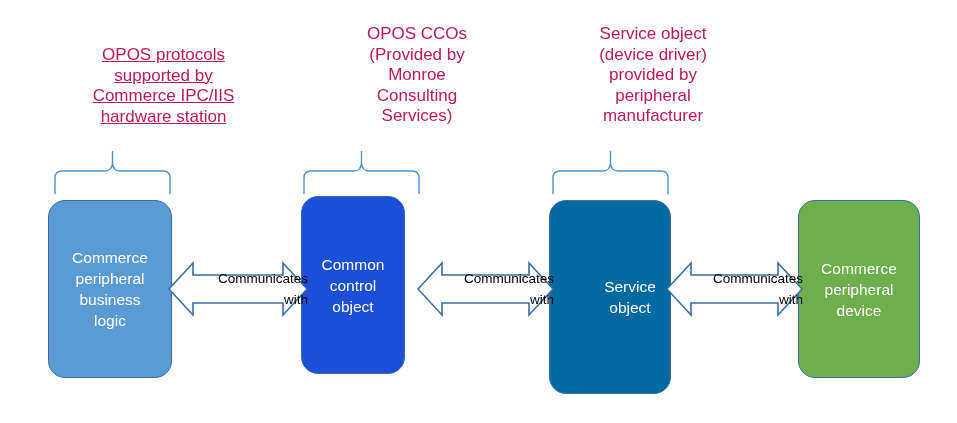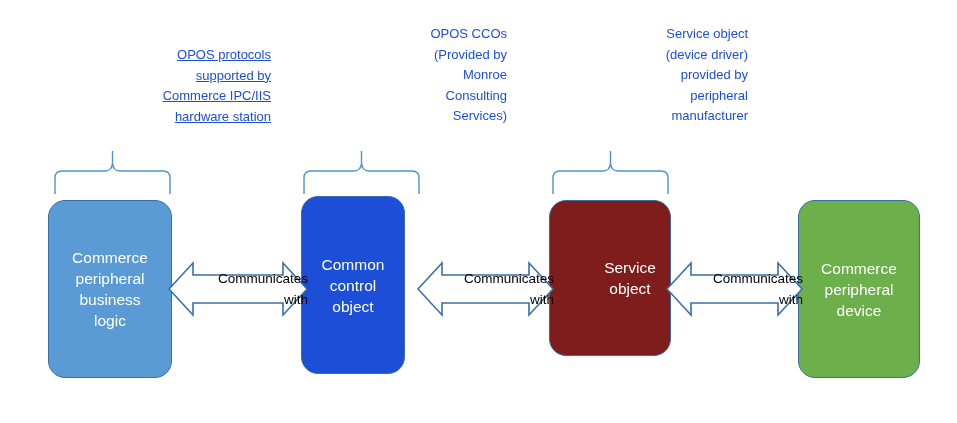--- a/index.html
+++ b/index.html
@@ -14,25 +14,25 @@
     position: relative;
     width: 957px;
     height: 423px;
     background: #ffffff;
     overflow: hidden;
   }
 
   
   .caption {
     position: absolute;
-    font-size: 13px;
+    font-size: 17px;
     line-height: 20.5px;
-    color: #1d4ed8;
+    color: #be185d;
     white-space: pre-line;
-    text-align: right;
+    text-align: center;
   }
 
   
   .brace {
     position: absolute;
   }
 
   
   .box {
     position: absolute;
@@ -113,21 +113,21 @@
 
   <div class="box" style="left:48px; top:200px; width:124px; height:178px; background:#5B9BD5;">Commerce
 peripheral
 business
 logic</div>
 
   <div class="box" style="left:301px; top:196px; width:104px; height:178px; background:#1d4ed8;">Common
 control
 object</div>
 
-  <div class="box" style="left:549px; top:200px; width:122px; height:156px; background:#7f1d1d;padding-left:40px;">Service
+  <div class="box" style="left:549px; top:200px; width:122px; height:194px; background:#0369a1;padding-left:40px;">Service
 object</div>
 
   <div class="box" style="left:798px; top:200px; width:122px; height:178px; background:#6CAF4B;">Commerce
 peripheral
 device</div>
 
   <div class="arrow" style="left:168px; top:253px; width:140px; height:72px;">
     <svg width="140" height="72" viewBox="0 0 140 72">
       <path d="M 1 36 L 25 10 L 25 22 L 115 22 L 115 10 L 139 36 L 115 62 L 115 50 L 25 50 L 25 62 Z" fill="#FFFFFF" stroke="#3A6FA5" stroke-width="1.6" stroke-linejoin="miter"></path>
     </svg>

